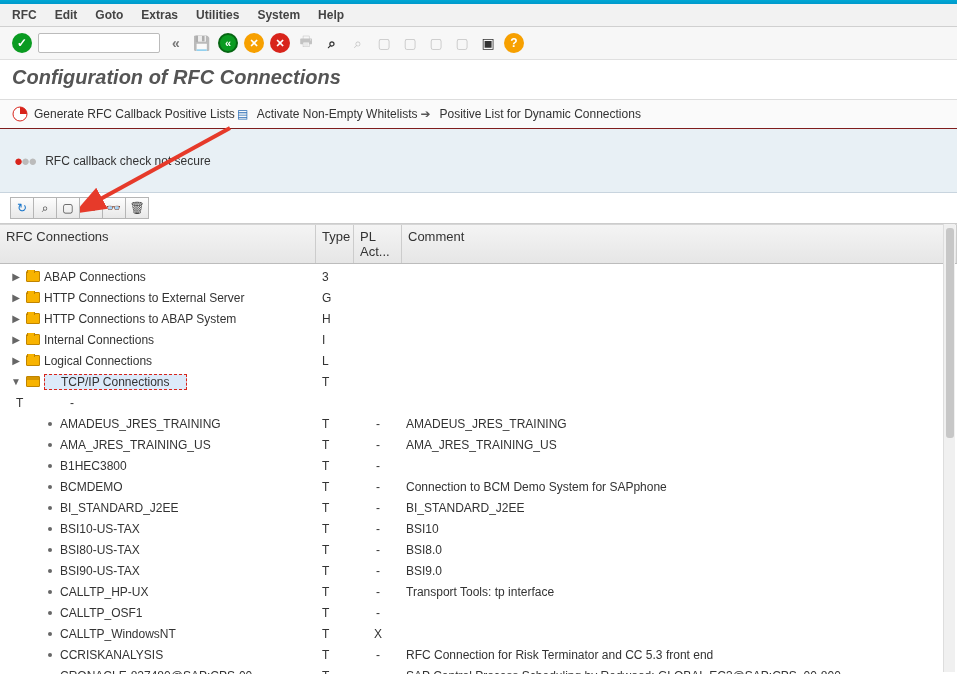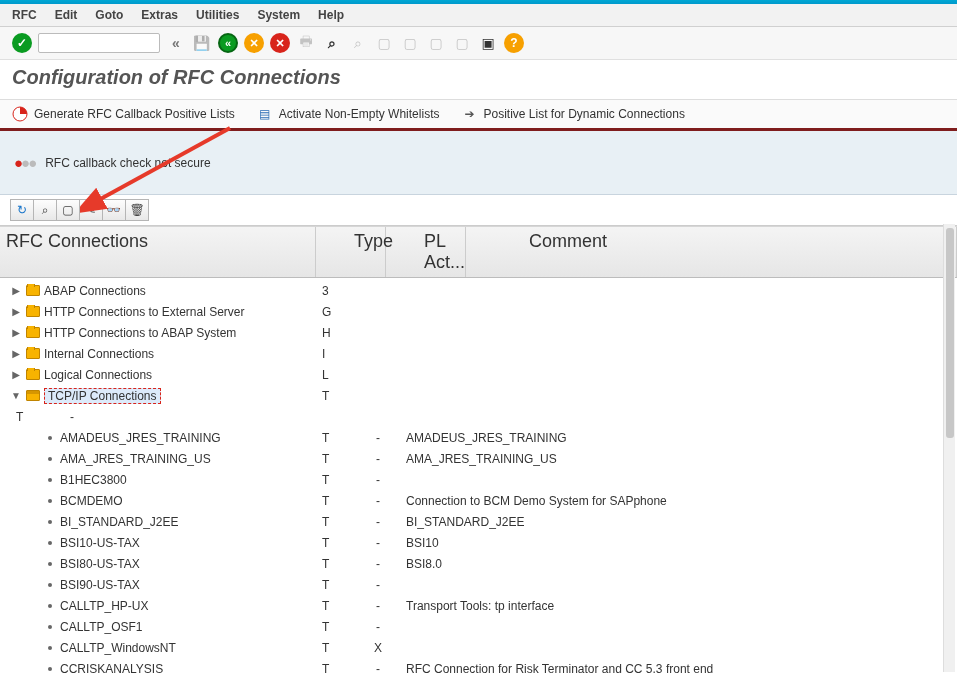--- a/index.html
+++ b/index.html
@@ -7,43 +7,43 @@
   .titlebar { background: linear-gradient(#00a7d4,#0099cc); height:4px; }
   .menubar { background:#f2f2f2; border-bottom:1px solid #d0d0d0; padding:4px 12px; display:flex; gap:18px; color:#444;font-weight:bold; }
   .menubar span { cursor:default; }
   .toolbar { background:#f7f7f7; padding:6px 12px; display:flex; align-items:center; gap:6px; border-bottom:1px solid #e0e0e0;}
   .circ { width:20px; height:20px; border-radius:50%; display:flex; align-items:center; justify-content:center; font-size:12px; font-weight:bold; color:#fff; }
   .green{background:#0a9b21;} .greendk{background:#0a9b21;border:2px solid #066613;} .orange{background:#f7a000;} .red{background:#d8241b;}
   .tb-input{ width:122px; height:20px; border:1px solid #bbb; border-radius:2px; }
   .tb-icon{ width:20px; height:20px; display:flex; align-items:center; justify-content:center; color:#777; font-size:14px; }
   .disabled{ opacity:.4; }
   .pageheader { padding:6px 18px 10px 12px; font-size:20px; font-style:italic; font-weight:bold; color:#555; border-bottom:1px solid #ddd;}
-  .actionbar { background:#fafafa; padding:6px 12px; display:flex; gap:22px; align-items:center; border-bottom:3px solid #7f1d1d;}
+  .actionbar { background:#fafafa; padding:6px 12px; display:flex; align-items:center; border-bottom:1px solid #7f1d1d;}
   .actionbtn { display:flex; align-items:center; gap:6px; color:#333; cursor:default;}
   .actionbtn .ai { width:16px; height:16px; display:flex; align-items:center; justify-content:center; }
   .msgbar { background:#e8f0f5; padding:8px 14px; border-bottom:1px solid #c8d4de; display:flex; align-items:center; gap:10px; color:#333; height:64px;}
   .dots{ letter-spacing:-2px; font-size:15px; }
   .dots .r{color:#d8241b;} .dots .o{color:#bbb;}
   .mini-toolbar{ padding:4px 10px; display:flex; gap:0; border-bottom:1px solid #ccc; }
   .mtbtn{ width:24px; height:22px; border:1px solid #b5b5b5; background:linear-gradient(#fdfdfd,#e8e8e8); display:flex; align-items:center; justify-content:center; font-size:12px; color:#444; margin-left:-1px; cursor:default;}
   .mtbtn:first-child{margin-left:0;}
-  .gridhead{ display:flex; background:linear-gradient(#f4f4f4,#e6e6e6); border-bottom:1px solid #bcbcbc; border-top:1px solid #d6d6d6; font-size:18px; color:#333;gap:32px;}
+  .gridhead{ display:flex; background:linear-gradient(#f4f4f4,#e6e6e6); border-bottom:1px solid #bcbcbc; border-top:1px solid #d6d6d6; font-size:13px; color:#333;}
   .gh{ padding:4px 6px; border-right:1px solid #ccc; }
-  .c1{width:316px;} .c2{width:38px;} .c3{width:48px;} .c4{flex:1;margin-left:25px;}
+  .c1{width:316px;} .c2{width:38px;} .c3{width:48px;} .c4{flex:1;}
   .tree{ padding:2px 0 0 10px; }
   .row{ display:flex; align-items:center; height:21px; font-size:12px;}
   .row .c1c{ width:306px; display:flex; align-items:center; gap:4px; overflow:hidden;}
   .row .c2c{ width:38px; padding-left:6px;}
   .row .c3c{ width:48px; text-align:center;}
   .row .c4c{ flex:1; padding-left:4px;}
   .exp{ width:12px; text-align:center; color:#666; font-size:10px; cursor:default;}
   .folder{ width:14px; height:11px; background:#f8b300; border:1px solid #c08400; border-radius:1px; position:relative;}
   .folder::before{content:"";position:absolute;top:-3px;left:0;width:6px;height:3px;background:#f8b300;border:1px solid #c08400;border-bottom:none;border-radius:1px 1px 0 0;}
   .folderopen{ width:14px; height:11px; background:#f8b300; border:1px solid #c08400; border-radius:1px; box-shadow:inset 0 3px 0 #d69600;}
-  .sel{ border:1px dashed #d8241b; padding:0 3px; background:#dceafa;}
+  .sel{ border:1px dashed #d8241b; padding:0 16px; background:#dceafa;}
   .leaf{ padding-left:34px; }
   .dot{ width:4px; height:4px; background:#666; border-radius:50%; margin:0 4px;}
   .scroll{ position:absolute; right:2px; top:224px; bottom:2px; width:12px; background:#f0f0f0; border-left:1px solid #ddd;}
   .thumb{ position:absolute; top:4px; left:2px; width:8px; height:210px; background:#c7c7c7; border-radius:3px;}
   .arrow-ann{ position:absolute; pointer-events:none; }
 </style>
 </head>
 <body>
 
 <div class="titlebar"></div>
@@ -248,20 +248,21 @@
       <div class="c3c">-</div>
       <div class="c4c">BSI8.0</div>
     </div>
     <div class="row">
       <div class="c1c leaf">
         <span class="dot"></span>
         <span>BSI90-US-TAX</span>
       </div>
       <div class="c2c">T</div>
       <div class="c3c">-</div>
+      <div class="c4c">BSI9.0</div>
     </div>
     <div class="row">
       <div class="c1c leaf">
         <span class="dot"></span>
         <span>CALLTP_HP-UX</span>
       </div>
       <div class="c2c">T</div>
       <div class="c3c">-</div>
       <div class="c4c">Transport Tools: tp interface</div>
     </div>

